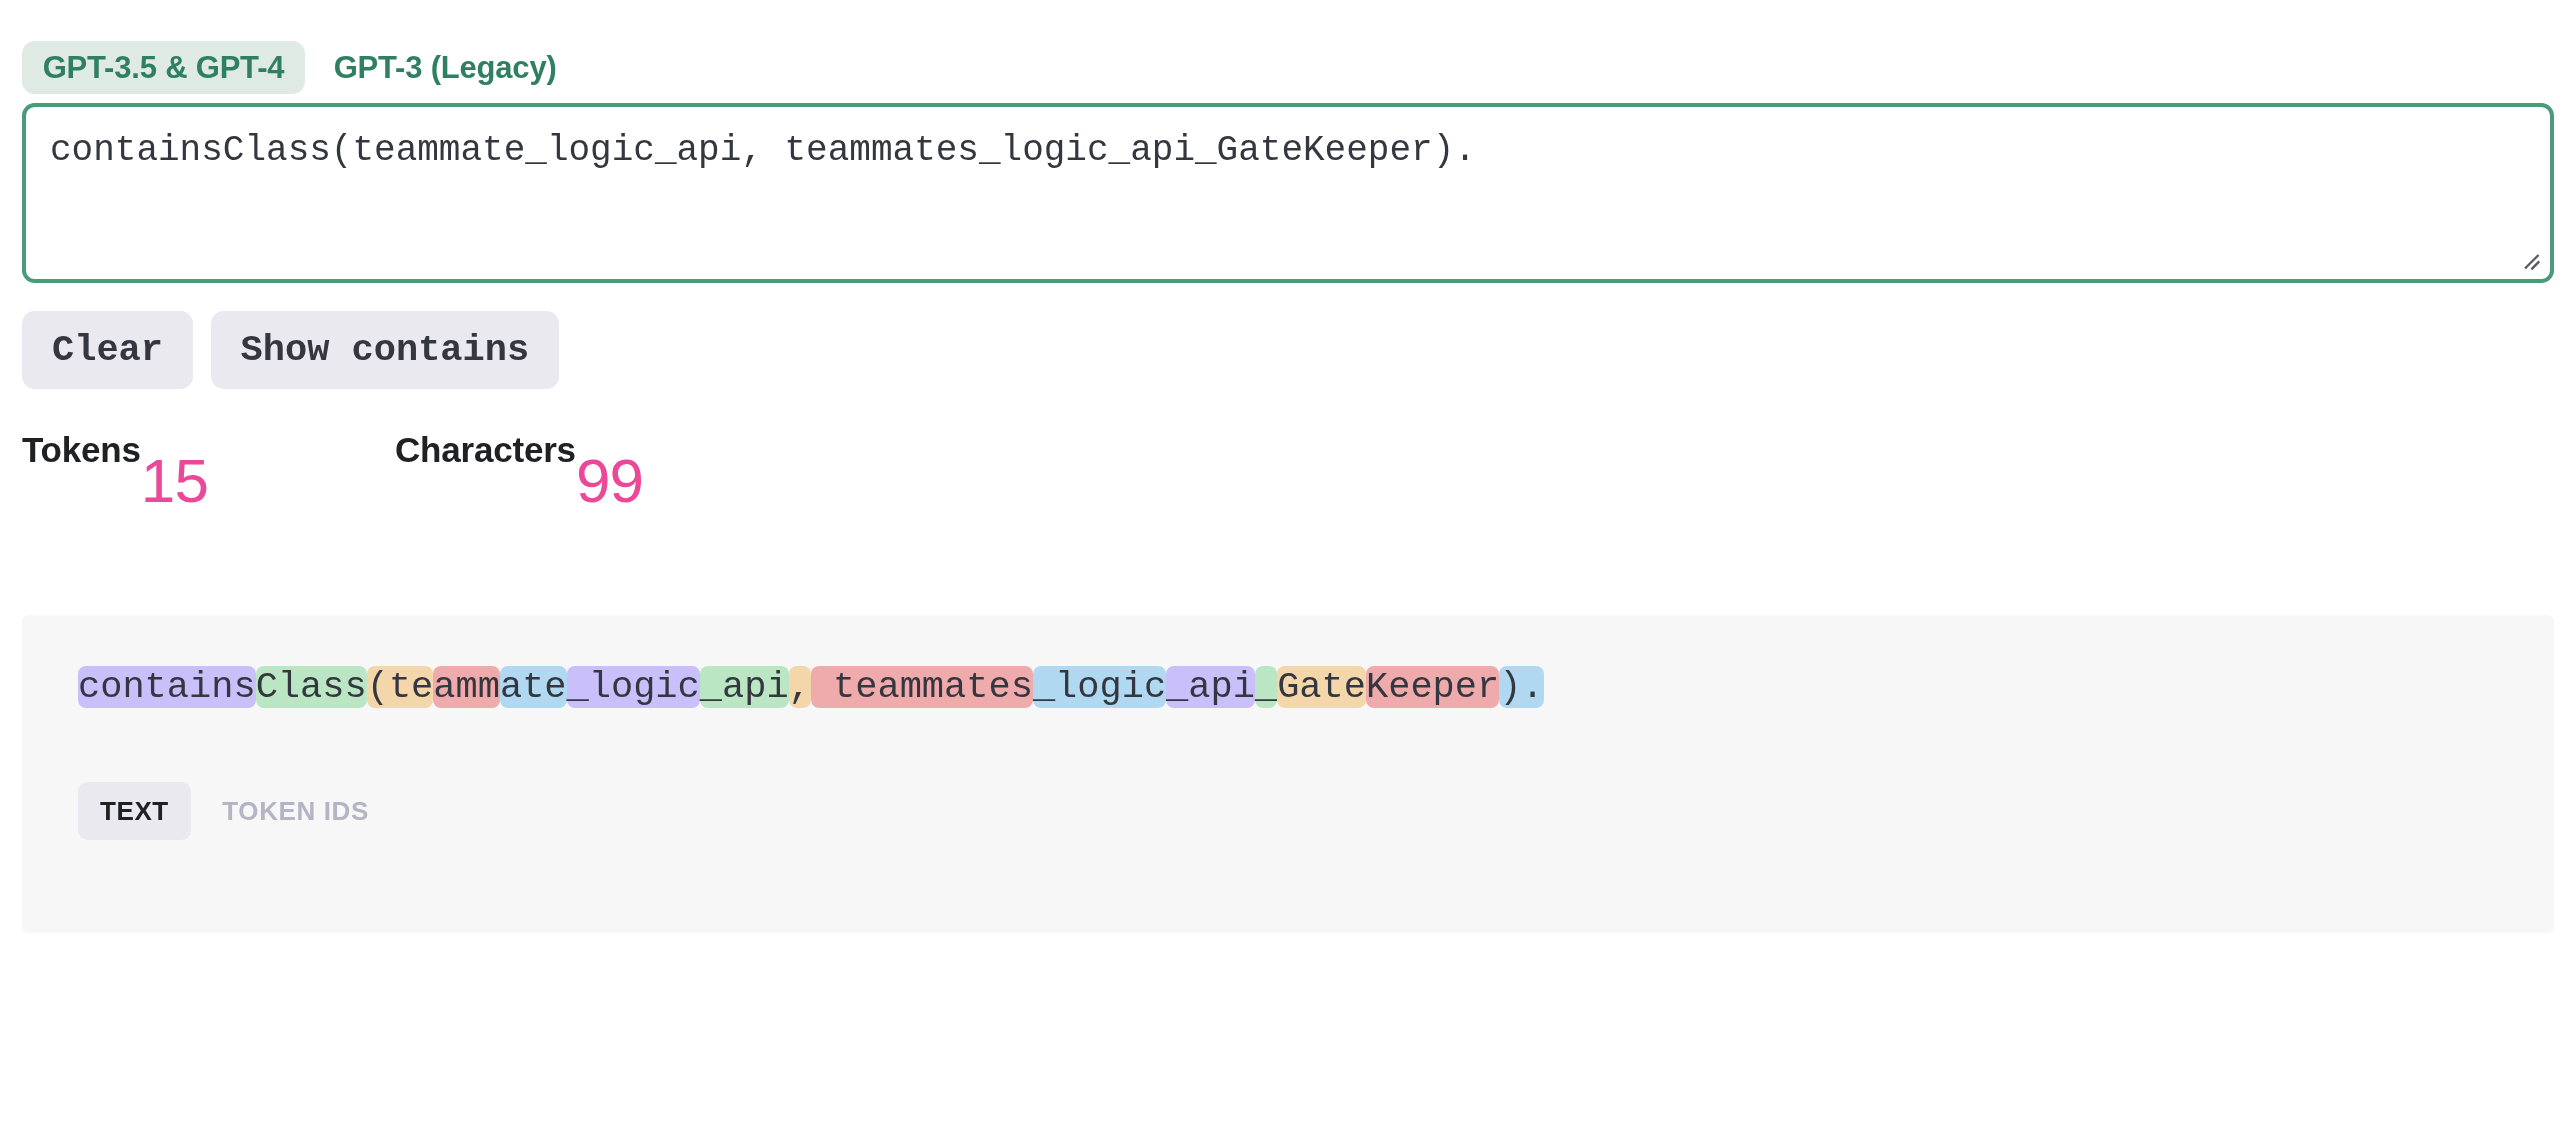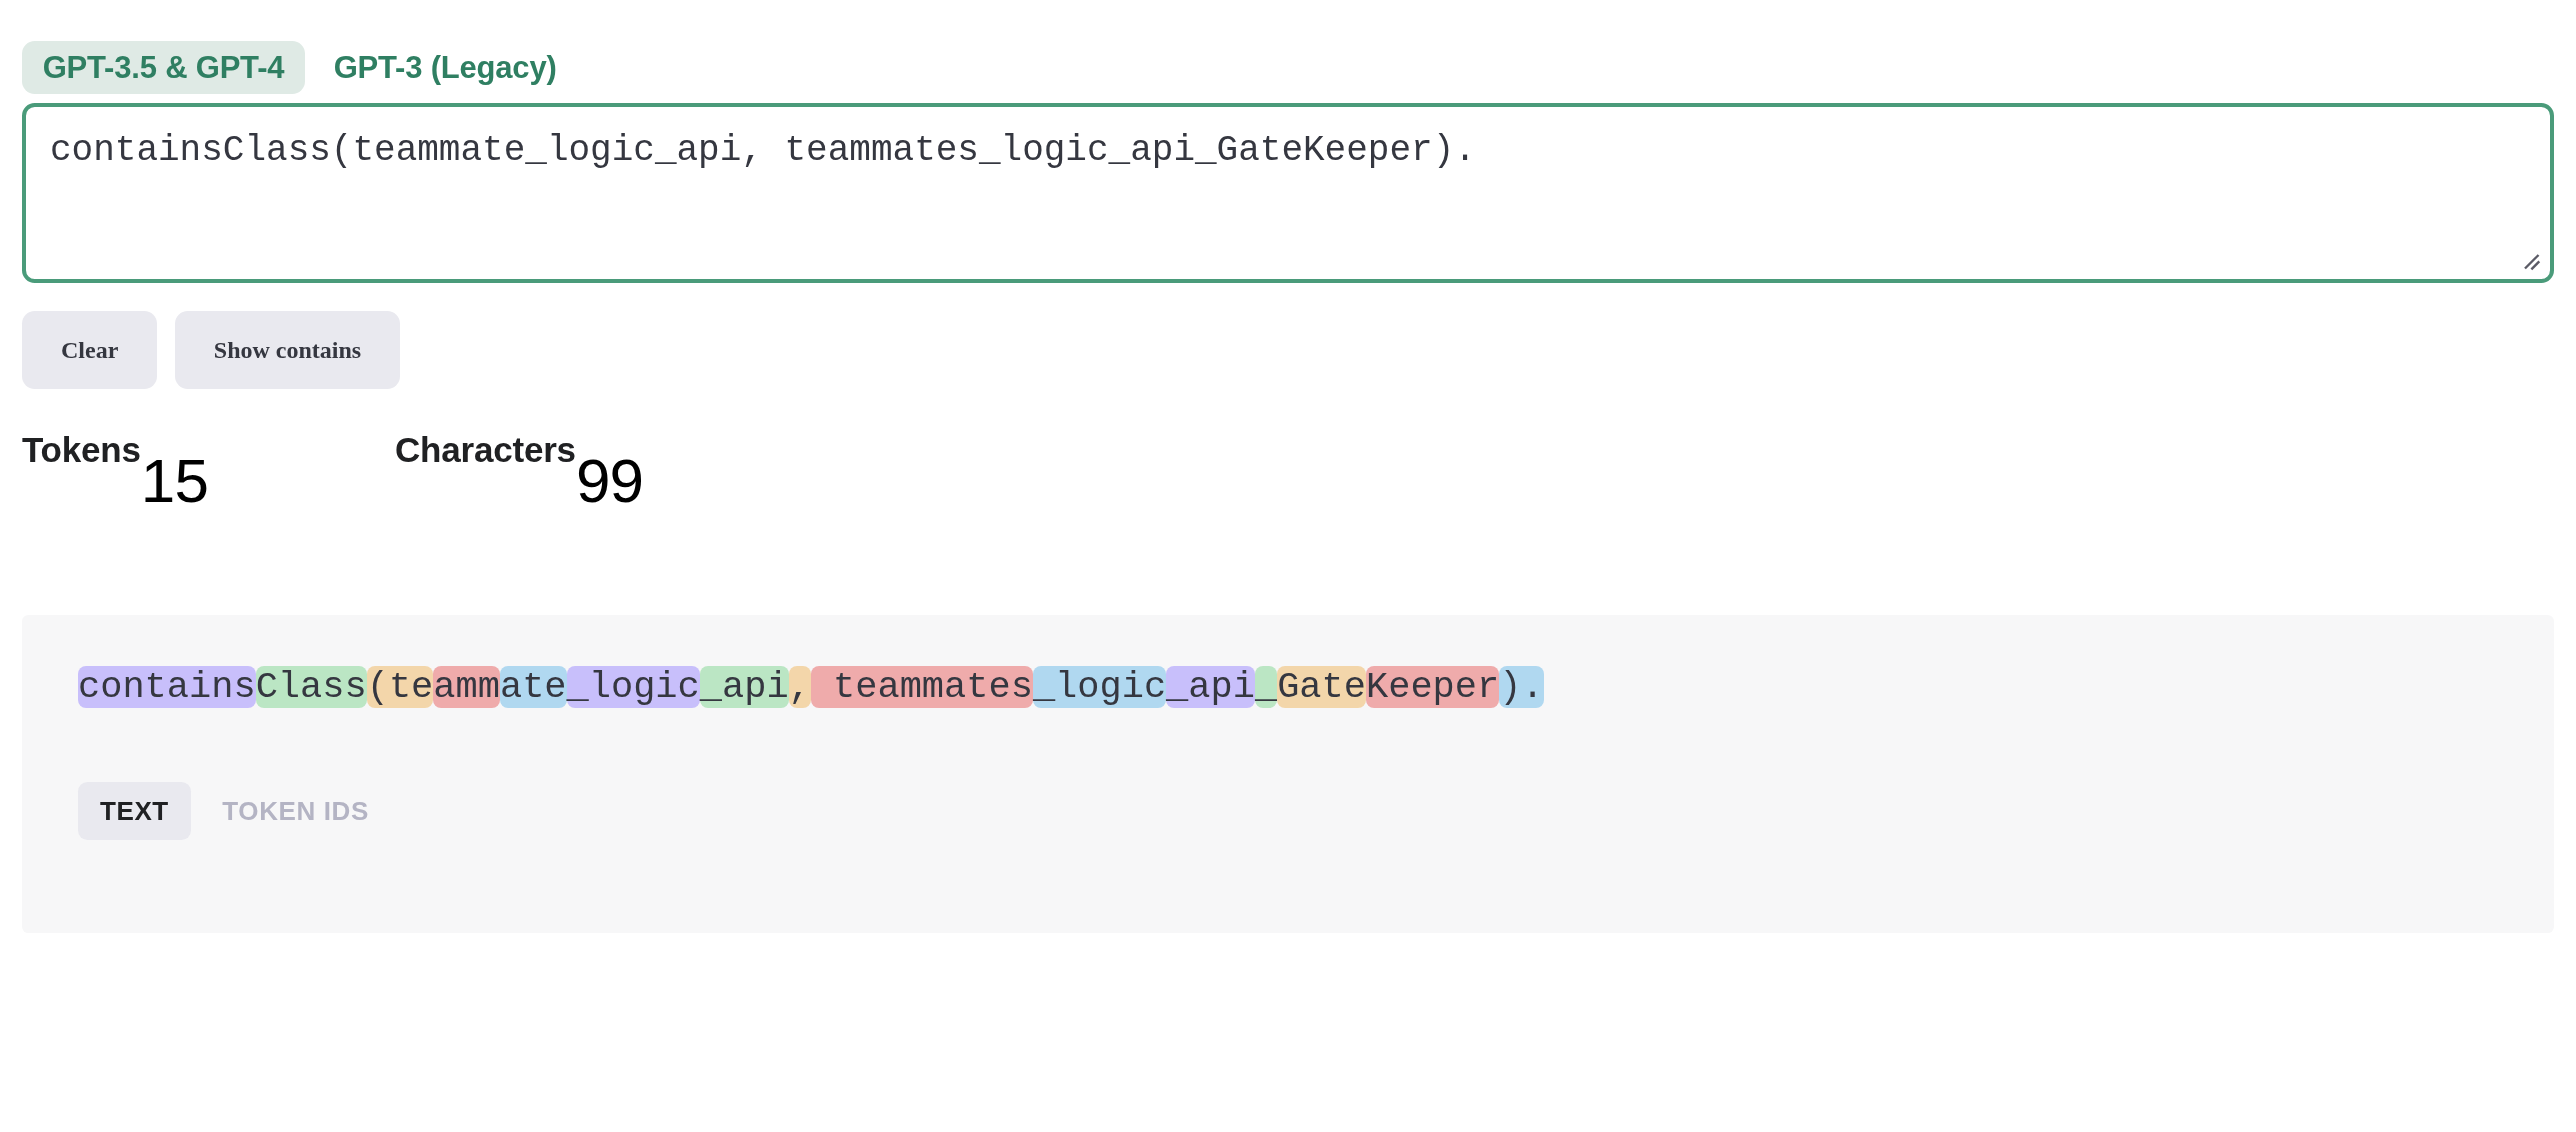--- a/index.html
+++ b/index.html
@@ -86,28 +86,28 @@
 
   
   .actions {
     display: flex;
     align-items: center;
     gap: 17.5px;
     margin-top: 24px;
     height: 86px;
   }
   .btn {
-    font-family: Liberation Serif, serif;
-    font-size: 24px;
+    font-family: Liberation Mono, monospace;
+    font-size: 37px;
     font-weight: bold;
     color: #353740;
     background: #e9e9ef;
     border: none;
     border-radius: 12.7px;
-    padding: 0 39px;
+    padding: 0 30px;
     height: 78px;
     line-height: 78px;
     cursor: pointer;
     white-space: nowrap;
   }
 
   
   .stats {
     display: flex;
     margin-top: 38px;
@@ -120,21 +120,21 @@
   .stat-label {
     font-size: 35px;
     font-weight: bold;
     color: #202123;
     line-height: 1.1;
     letter-spacing: -0.2px;
   }
   .stat-value {
     font-size: 62px;
     font-weight: 400;
-    color: #000000;
+    color: #ec4899;
     line-height: 1.25;
     margin-top: 11px;
     letter-spacing: -0.8px;
   }
 
   
   .results {
     margin-top: 17.5px;
     background: #f7f7f8;
     border-radius: 6.4px;

